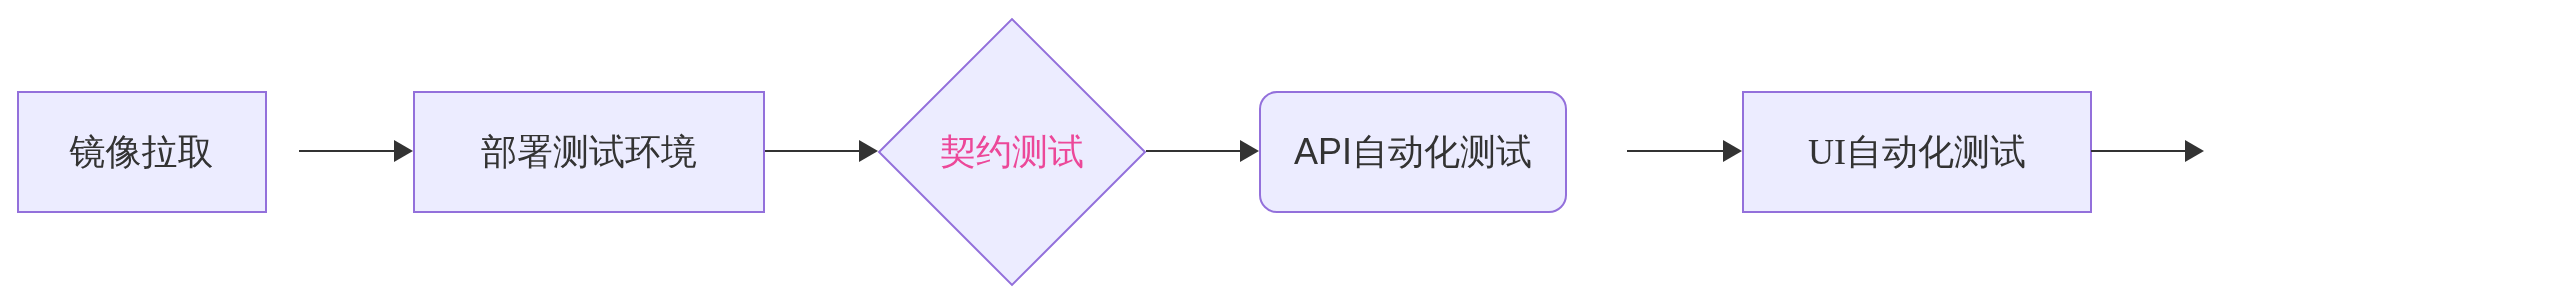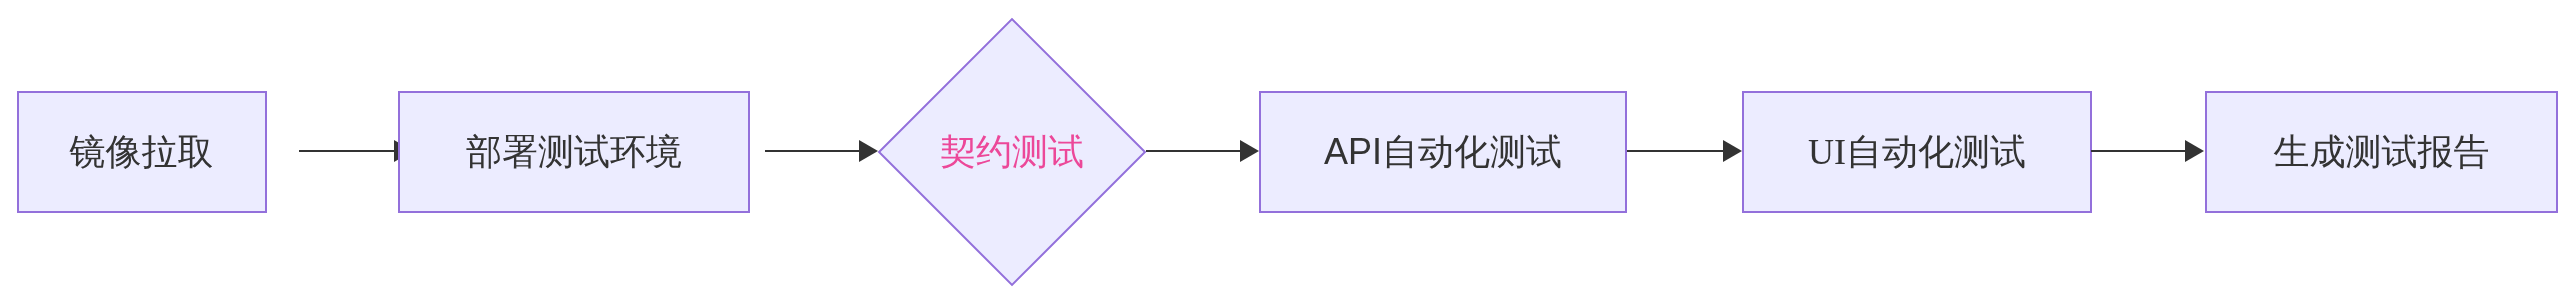--- a/index.html
+++ b/index.html
@@ -25,22 +25,22 @@
     border: 2.3px solid #9370DB;
     box-sizing: border-box;
     display: flex;
     align-items: center;
     justify-content: center;
     font-size: 36px;
     color: #333333;
     white-space: nowrap;
   }
   .node-a { left: 16.6px;   width: 250px; }
-  .node-b { left: 398px;  width: 352px; }
-  .node-d { left: 1259px; width: 368px; }
+  .node-b { left: 413px;  width: 352px; }
+  .node-d { left: 1259px; width: 308px; border-radius: 18px; }
   .node-e { left: 1742px; width: 350px; font-family: Liberation Serif, serif; }
   .node-f { left: 2205px; width: 353px; }
 
   .diamond-wrap {
     position: absolute;
     left: 917px;
     top: 57px;
     width: 190px;
     height: 190px;
   }
@@ -140,18 +140,15 @@
 
   <div class="node-rect node-e">
     <span>UI自动化测试</span>
   </div>
 
   <div class="edge edge-5">
     <div class="edge-line"></div>
     <div class="edge-arrowhead"></div>
   </div>
 
-  <div class="node-rect node-f">
-    <span>生成测试报告</span>
-  </div>
 
 </div>
 
 
 </body></html>

